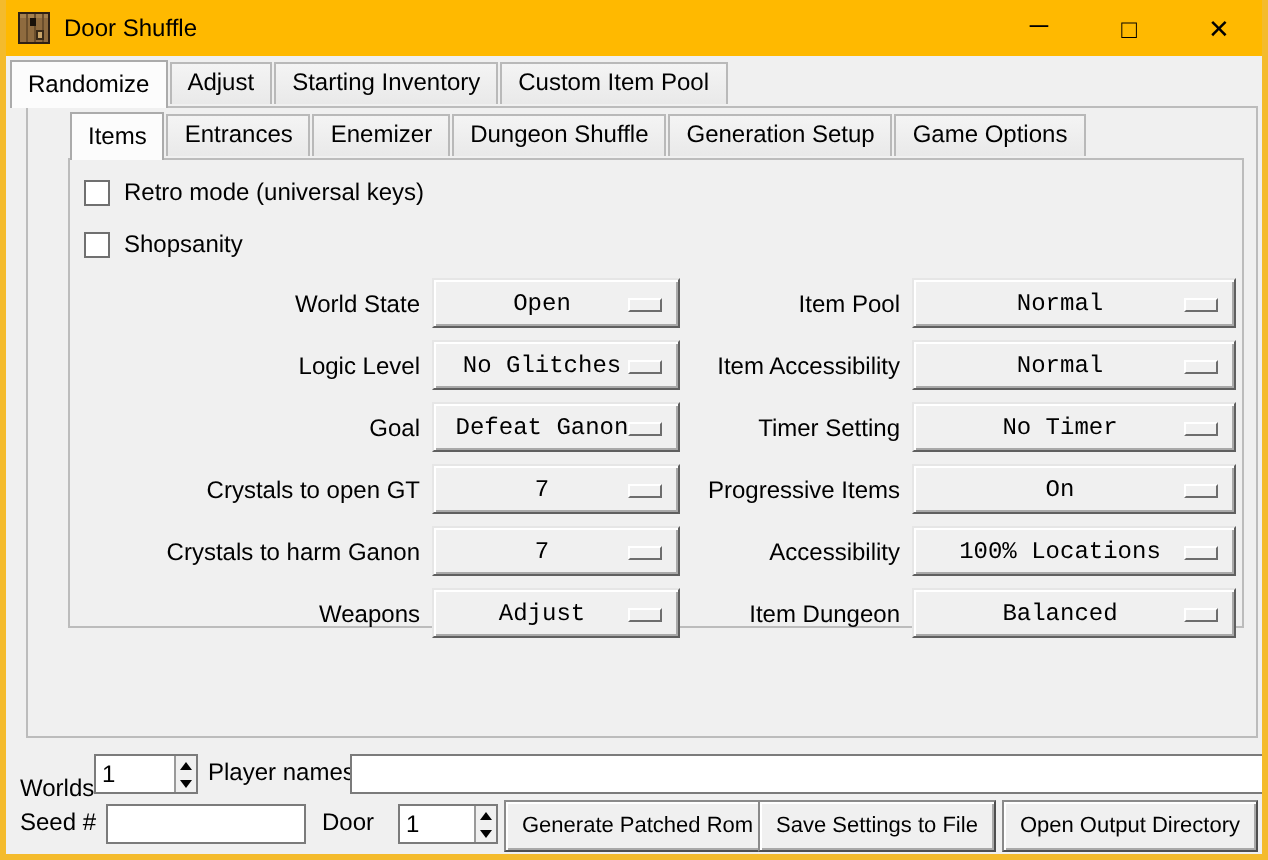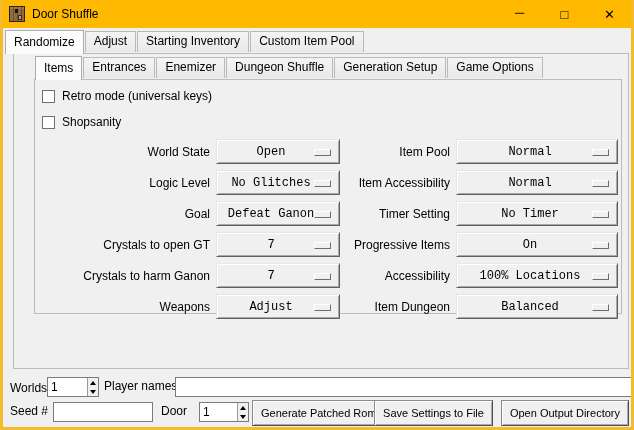--- a/index.html
+++ b/index.html
@@ -94,21 +94,21 @@
   .spin-arrows { width:15px; border-left:1px solid #9a9a9a; display:flex; flex-direction:column; background:#f0f0f0; }
   .spin-half { flex:1; display:flex; align-items:center; justify-content:center; }
   .tri-up { width:0; height:0; border-left:3px solid transparent; border-right:3px solid transparent; border-bottom:4px solid #000; }
   .tri-dn { width:0; height:0; border-left:3px solid transparent; border-right:3px solid transparent; border-top:4px solid #000; }
   .btn {
     position:absolute; height:24px; background:#f0f0f0;
     border:1px solid; border-color:#8a8a8a #4f4f4f #4f4f4f #8a8a8a;
     box-shadow:inset 1px 1px 0 #ffffff, inset -1px -1px 0 #a9a9a9;
     font-size:11px; padding:12px 8px; display:flex; align-items:center; white-space:nowrap;
   }
-  .right-group { position:absolute; right:2px; top:27px; display:flex; gap:8px; }
+  .right-group { position:absolute; right:2px; top:27px; display:flex; gap:3px; }
   .right-group .btn { position:static; }
 </style>
 </head>
 <body>
 
 <div class="window">
 
   <div class="titlebar">
     <svg class="app-icon" viewBox="0 0 16 16" xmlns="http://www.w3.org/2000/svg">
       <rect x="0" y="0" width="16" height="16" fill="#2e2014"></rect>
@@ -231,21 +231,21 @@
           <span class="optvalue">Balanced</span>
           <span class="indicator"></span>
         </div>
 
       </div>
     </div>
   </div>
 
   <div class="footer">
 
-    <span class="lbl" style="left:7px; top:8px;">Worlds</span>
+    <span class="lbl" style="left:7px; top:14px;">Worlds</span>
     <div class="spinbox" style="left:44px; top:4px; width:52px;">
       <input value="1" style="">
       <div class="spin-arrows">
         <div class="spin-half">
             <span class="tri-up"></span>
           </div>
         <div class="spin-half">
             <span class="tri-dn"></span>
           </div>
       </div>

